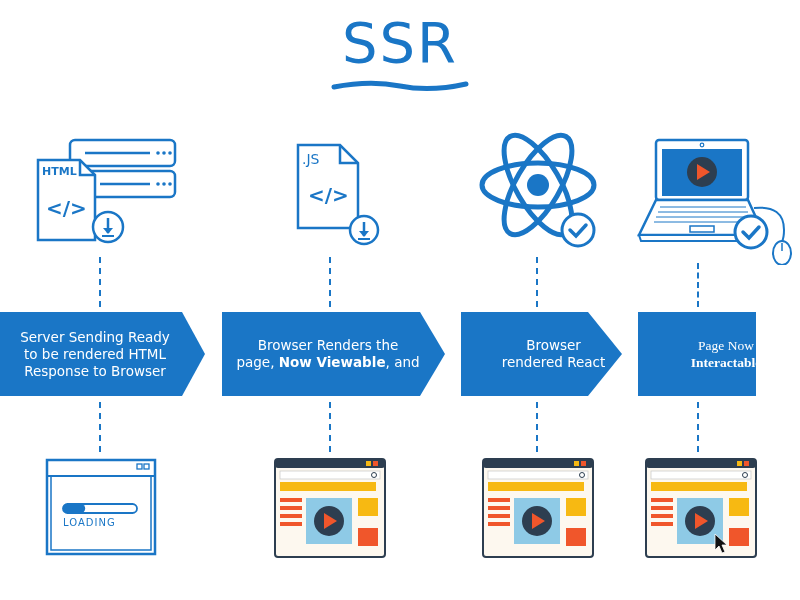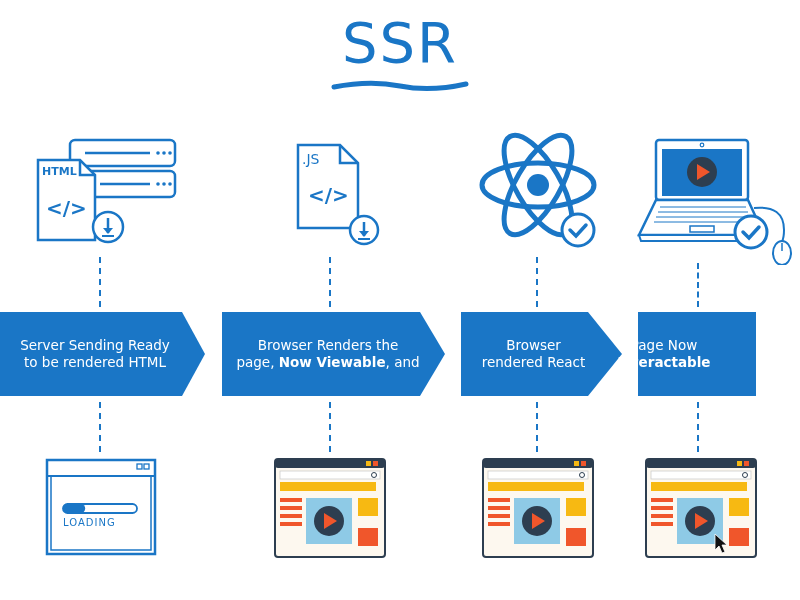--- a/index.html
+++ b/index.html
@@ -98,35 +98,36 @@
   <polygon points="0,312 182,312 205,354 182,396 0,396" fill="#1a76c6"></polygon>
   <polygon points="222,312 420,312 445,354 420,396 222,396" fill="#1a76c6"></polygon>
   <polygon points="461,312 588,312 622,354 588,396 461,396" fill="#1a76c6"></polygon>
   <rect x="638" y="312" width="118" height="84" fill="#1a76c6"></rect>
 </svg>
 
 <div class="step" style="left:0;width:190px;">
   <div>
     <span>Server Sending Ready</span>
     <span>to be rendered HTML</span>
+    <span>Response to Browser</span>
   </div>
 </div>
 <div class="step" style="left:222px;width:212px;">
   <div>
     <span>Browser Renders the</span>
     <span><i style="font-style:normal">page, </i><b>Now Viewable</b><i style="font-style:normal">, and</i></span>
   </div>
 </div>
-<div class="step" style="left:461px;width:145px;">
+<div class="step" style="left:461px;width:145px;padding-left:20px;">
   <div>
     <span>Browser</span>
     <span>rendered React</span>
   </div>
 </div>
-<div class="step" style="left:602px;width:124px;">
+<div class="step" style="left:664px;width:124px;font-family:Liberation Serif, serif;">
   <div>
     <span>Page Now</span>
     <b style="display:block">Interactable</b>
   </div>
 </div>
 
 <svg class="icon" style="left:45px;top:458px" width="112" height="100" viewBox="0 0 112 100">
   <rect x="2" y="2" width="108" height="94" fill="#fff" stroke="#1a76c6" stroke-width="2.5"></rect>
   <line x1="2" y1="18" x2="110" y2="18" stroke="#1a76c6" stroke-width="2"></line>
   <rect x="6" y="18" width="100" height="74" fill="none" stroke="#1a76c6" stroke-width="1.5"></rect>

